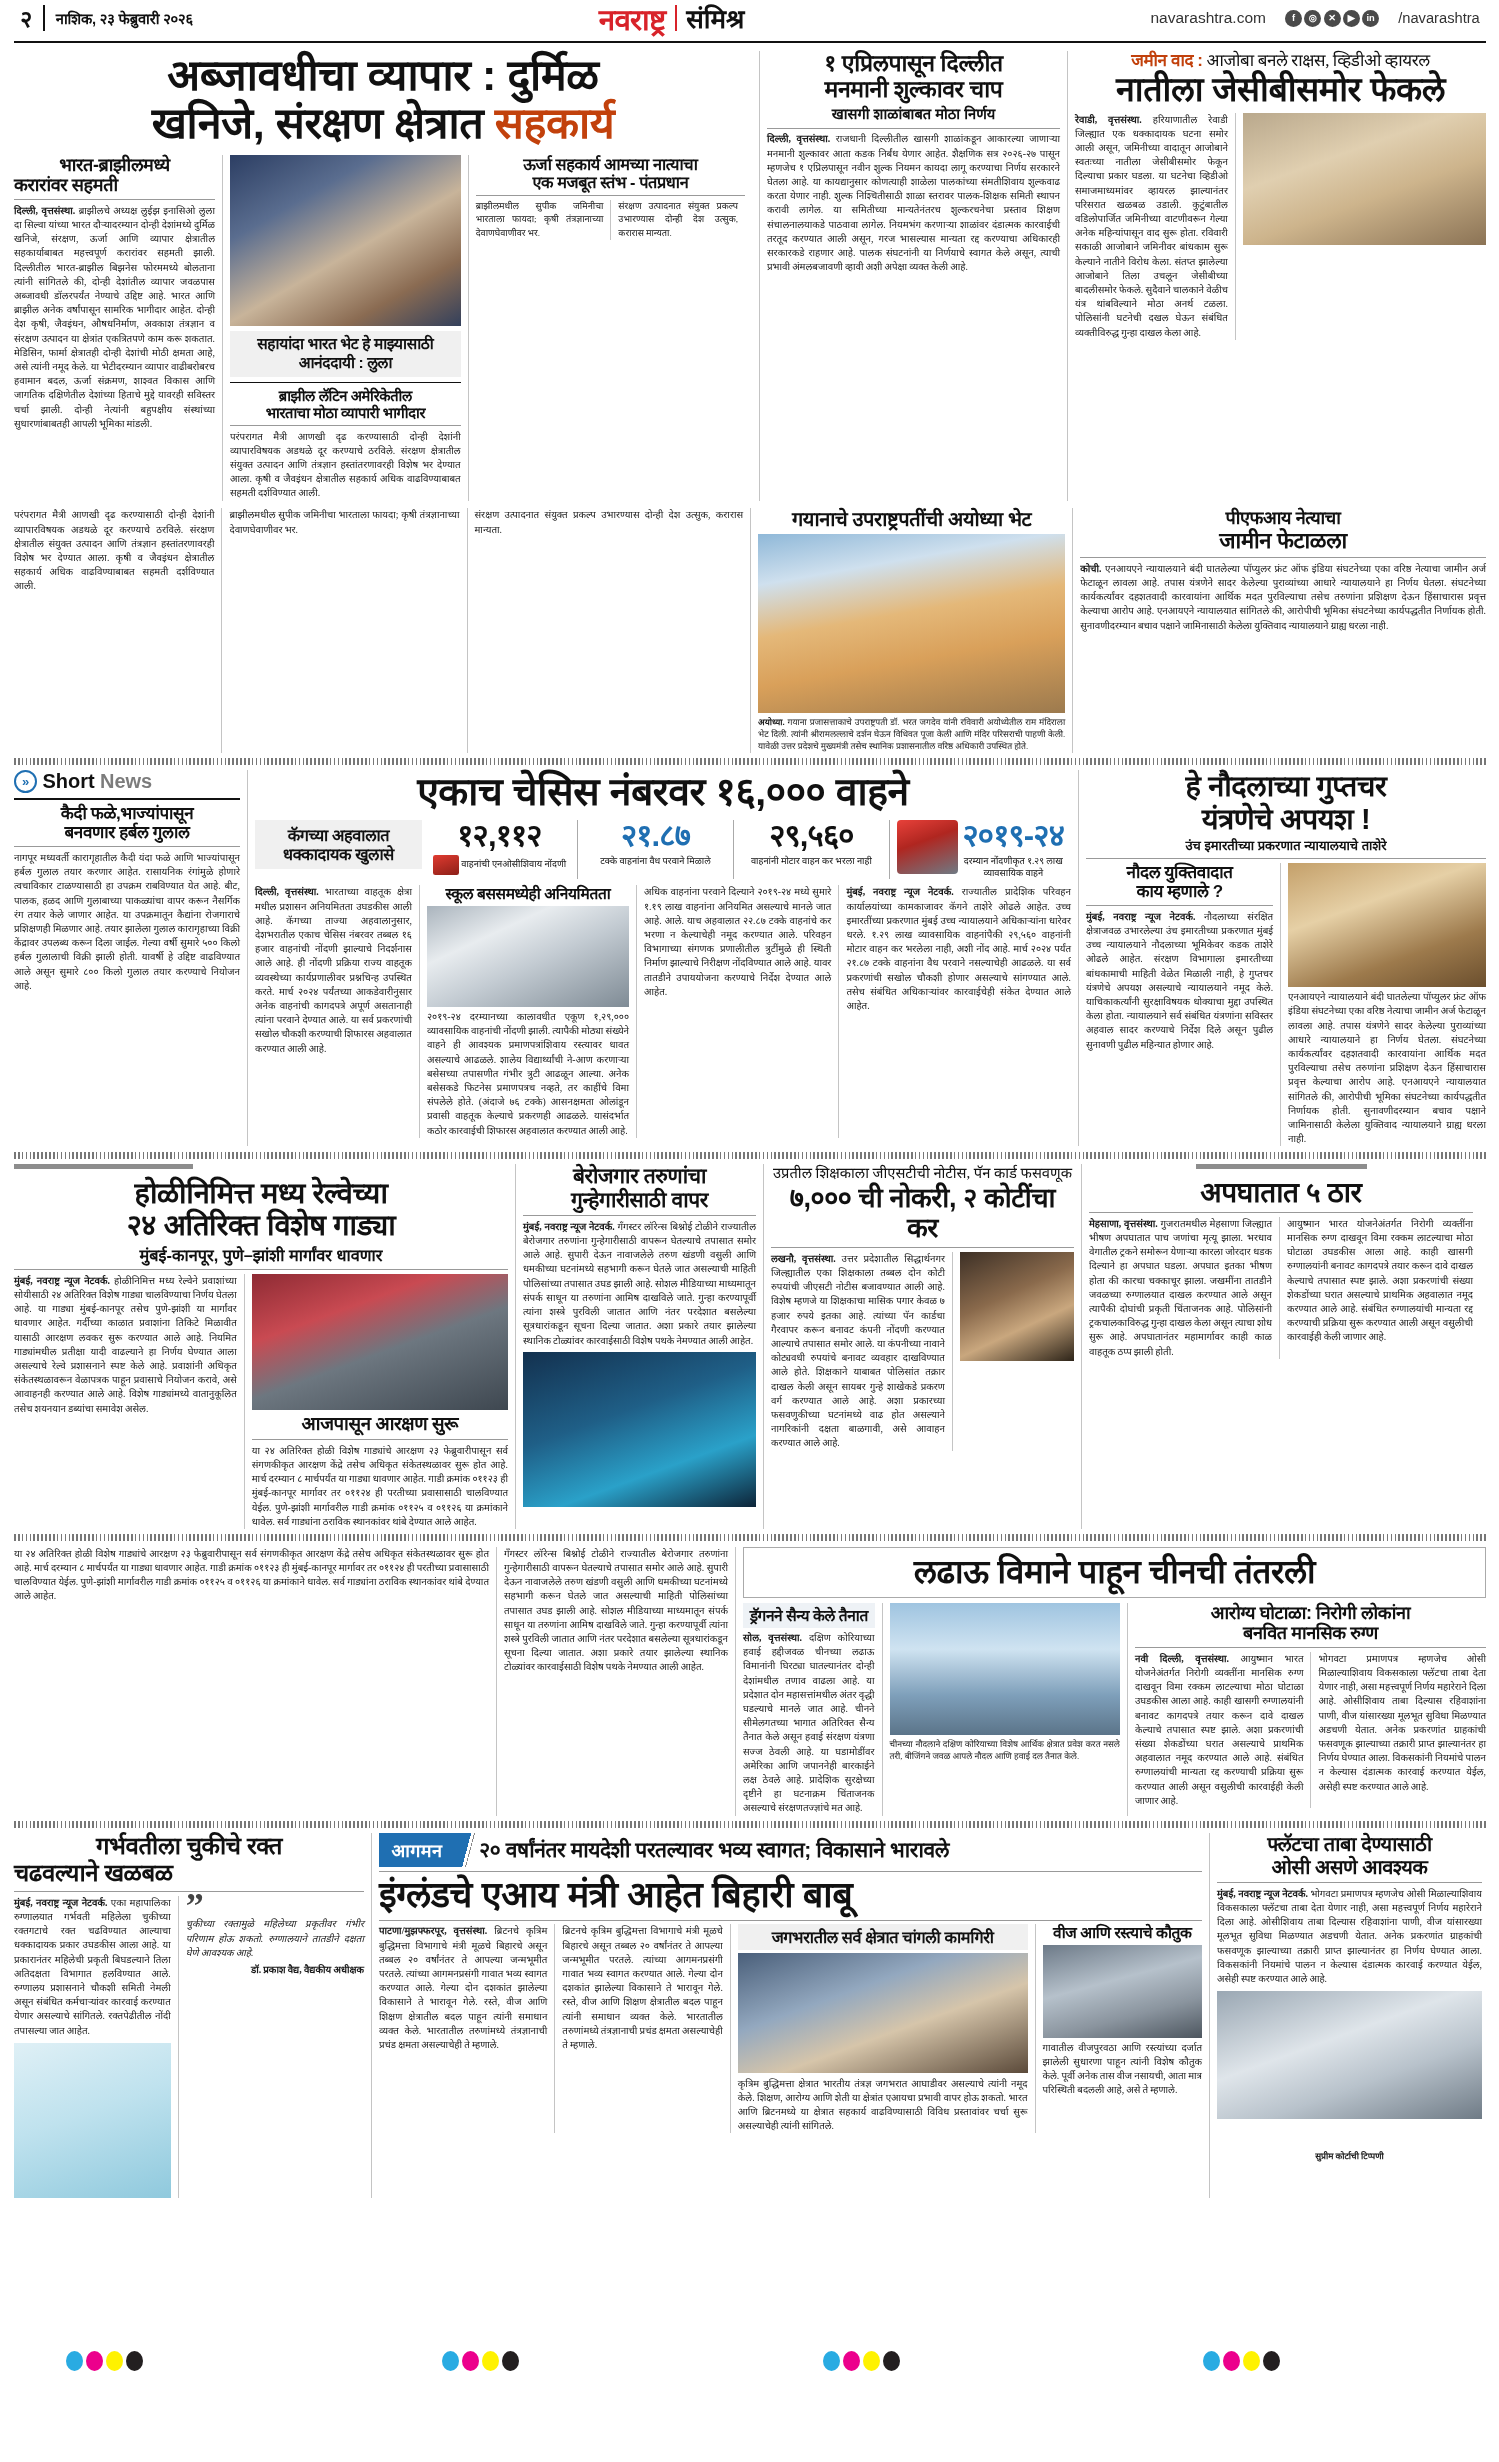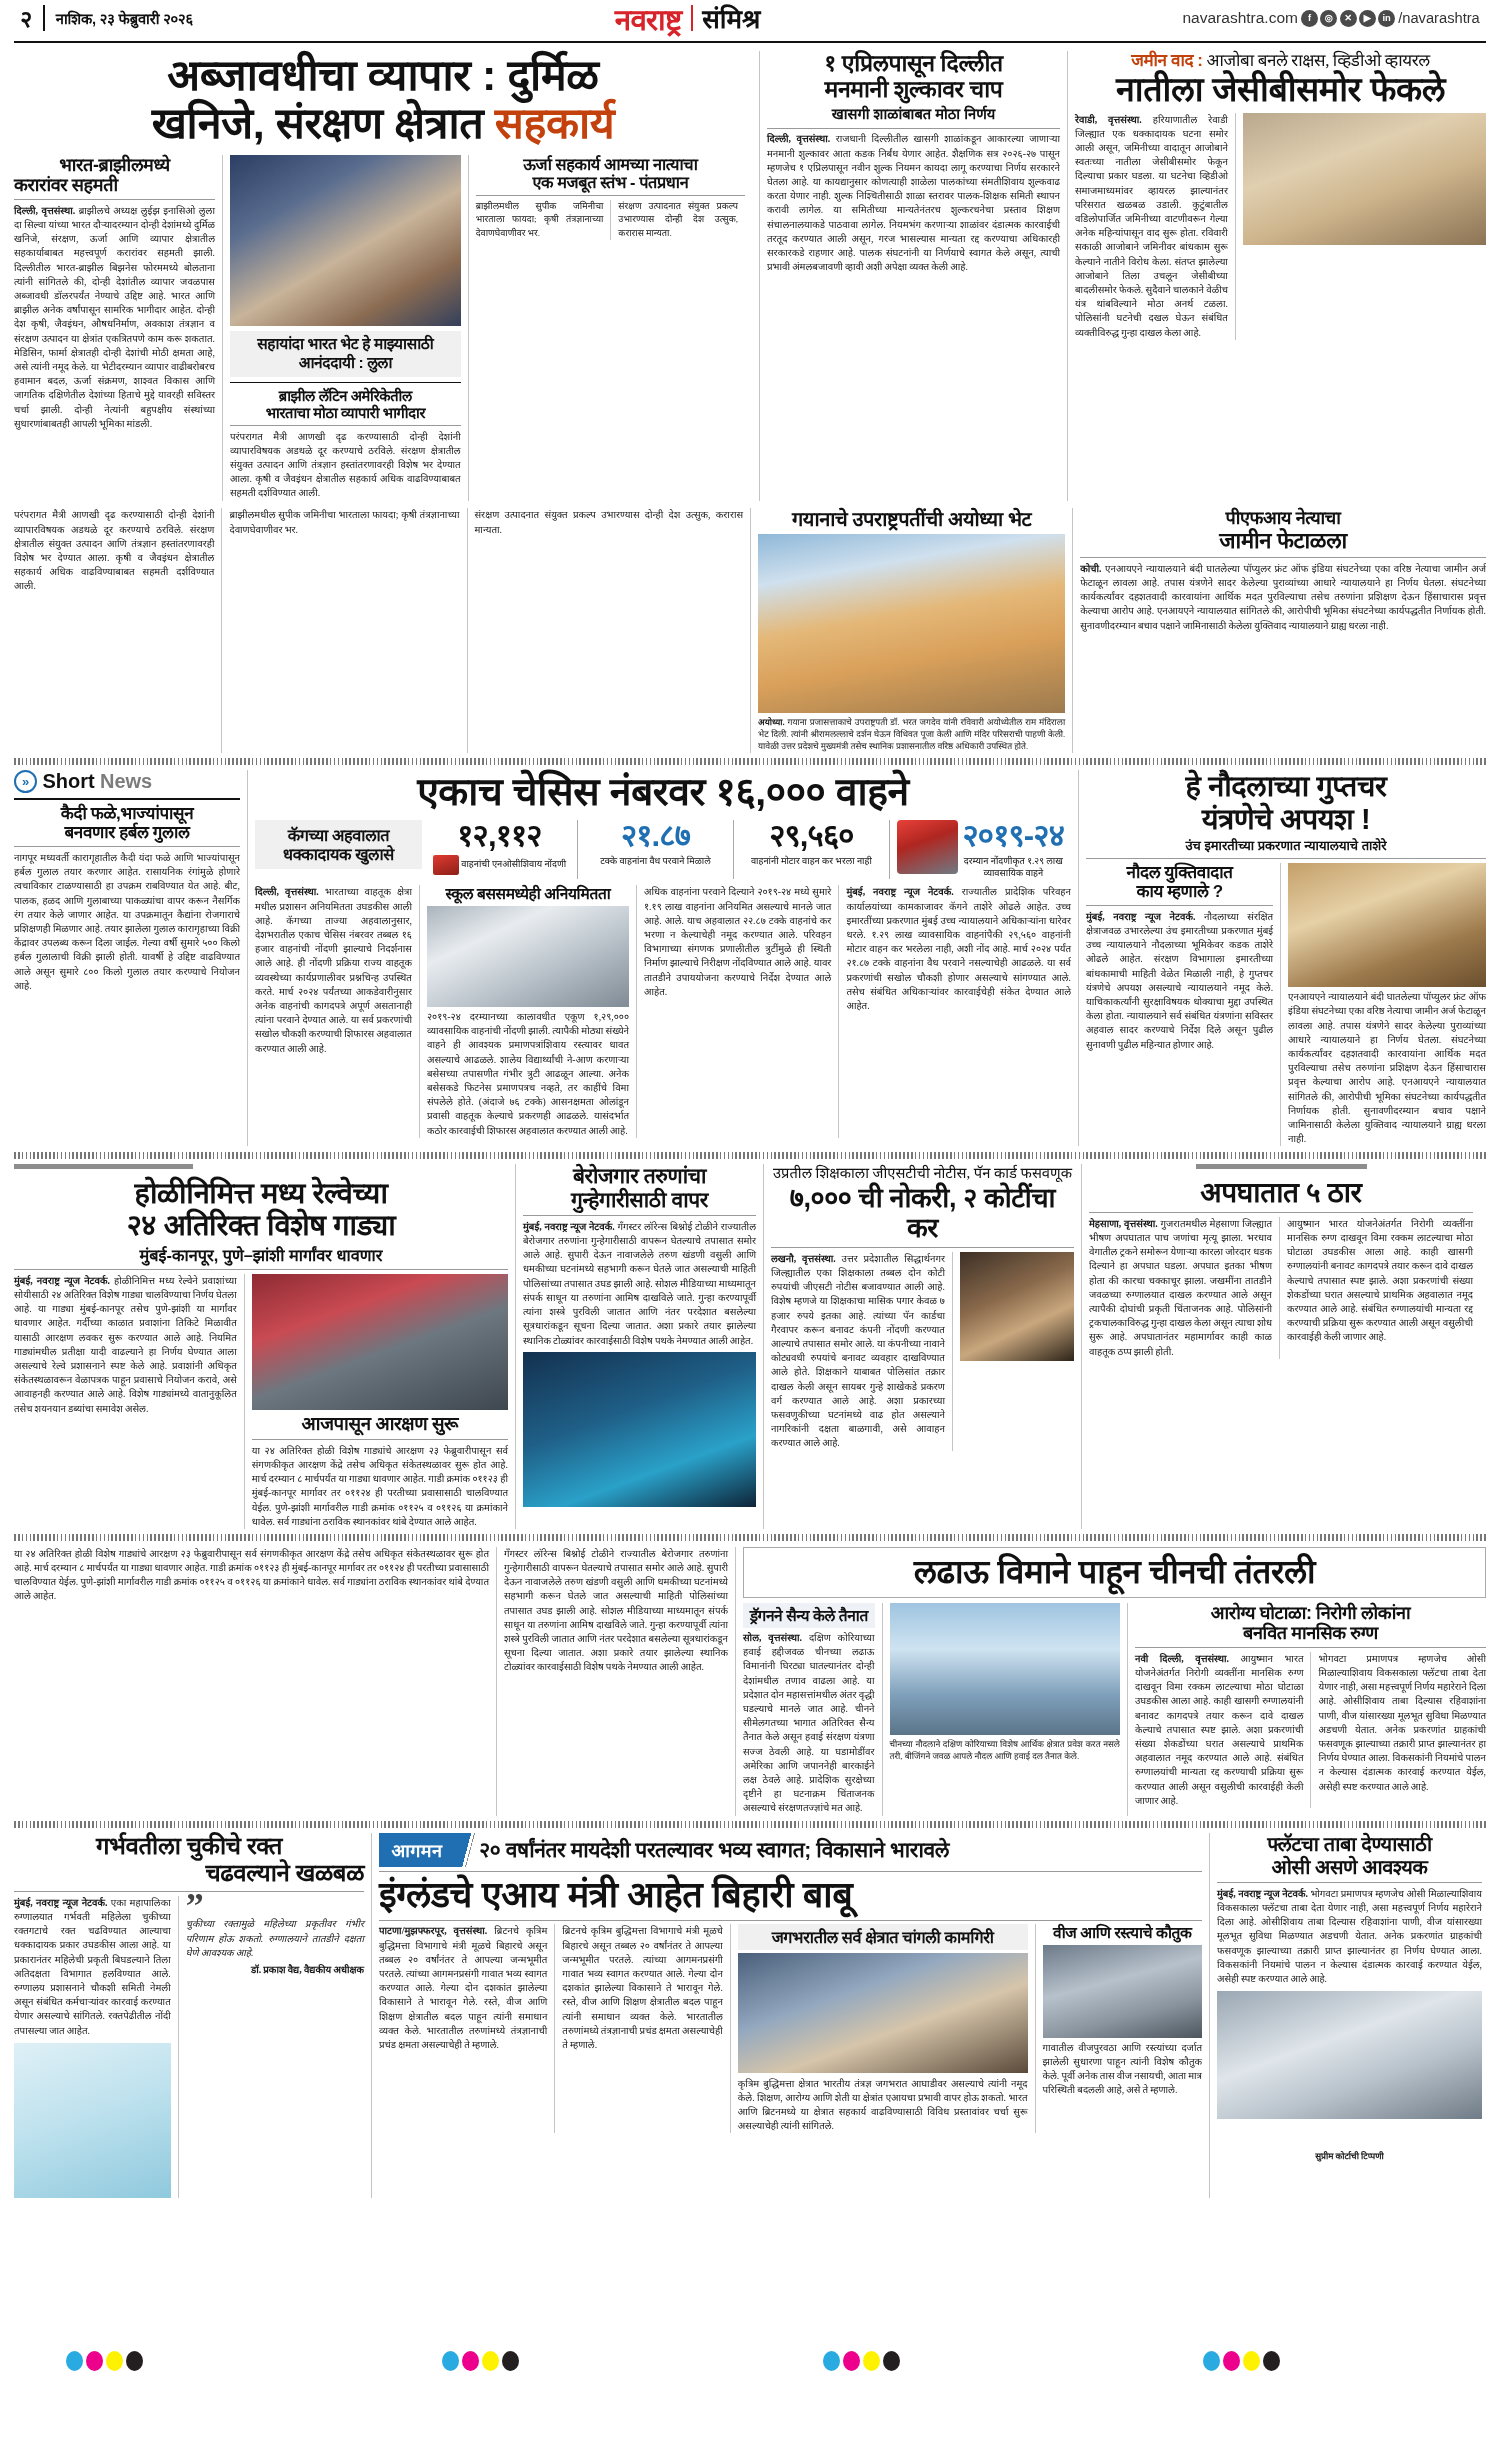--- a/index.html
+++ b/index.html
@@ -23,21 +23,21 @@
   .pageno { font-size: 23px; font-weight: 700; font-family: "Liberation Sans", sans-serif; }
   .mh-sep { width: 1.6px; height: 26px; background: #111; }
   .mh-place { font-size: 14.7px; font-weight: 700; font-family: "Liberation Sans", sans-serif; letter-spacing: -0.2px; }
   .mh-center { display: flex; align-items: center; gap: 9.3px; }
   .logo-nav {
     font-size: 29.5px; font-weight: 900; color: #d8232a;
     font-family: "Liberation Sans", sans-serif; letter-spacing: -0.8px;
   }
   .logo-bar { width: 2.3px; height: 26px; background: #d8232a; }
   .logo-sam { font-size: 26px; font-weight: 900; color: #111; font-family: "Liberation Sans", sans-serif; }
-  .mh-right { display: flex; align-items: center; gap: 3px; }
+  .mh-right { display: flex; align-items: center; gap: 19px; }
   .site { font-size: 15.5px; font-family: "Liberation Sans", sans-serif; color: #333; }
   .soc { display: flex; gap: 2.3px; }
   .soc i {
     width: 17px; height: 17px; border-radius: 50%; background: #4a4a4a; color: #fff;
     font-style: normal; font-size: 9.3px; font-weight: 700; line-height: 17px; text-align: center;
     font-family: "Liberation Sans", sans-serif;
   }
   .handle { font-size: 14.7px; font-family: "Liberation Sans", sans-serif; color: #333; }
 
   
@@ -505,21 +505,21 @@
       </div>
     </div>
   </div>
 
   <div class="dots-rule"></div>
 
   <div class="cols">
 
     <div class="col" style="width:357px; padding-left:0;">
       <div class="hl" style="font-size:24px; text-align:center;">गर्भवतीला चुकीचे रक्त</div>
-      <div class="hl" style="font-size:24px; text-align:right;">चढवल्याने खळबळ</div>
+      <div class="hl" style="font-size:24px; text-align:left;">चढवल्याने खळबळ</div>
       <div class="rule-thin"></div>
       <div class="cols">
         <div class="col" style="width:167px; padding-left:0; border:0;">
           <div class="body-txt">
             <span class="dateline">मुंबई, नवराष्ट्र न्यूज नेटवर्क.</span>
             <span>एका महापालिका रुग्णालयात गर्भवती महिलेला चुकीच्या रक्तगटाचे रक्त चढविण्यात आल्याचा धक्कादायक प्रकार उघडकीस आला आहे. या प्रकारानंतर महिलेची प्रकृती बिघडल्याने तिला अतिदक्षता विभागात हलविण्यात आले. रुग्णालय प्रशासनाने चौकशी समिती नेमली असून संबंधित कर्मचाऱ्यांवर कारवाई करण्यात येणार असल्याचे सांगितले. रक्तपेढीतील नोंदी तपासल्या जात आहेत.</span>
           </div>
           <div class="photo ph-preg mt6" style="height:155px;"></div>
         </div>
         <div class="col" style="width:190px; padding-right:0;">

